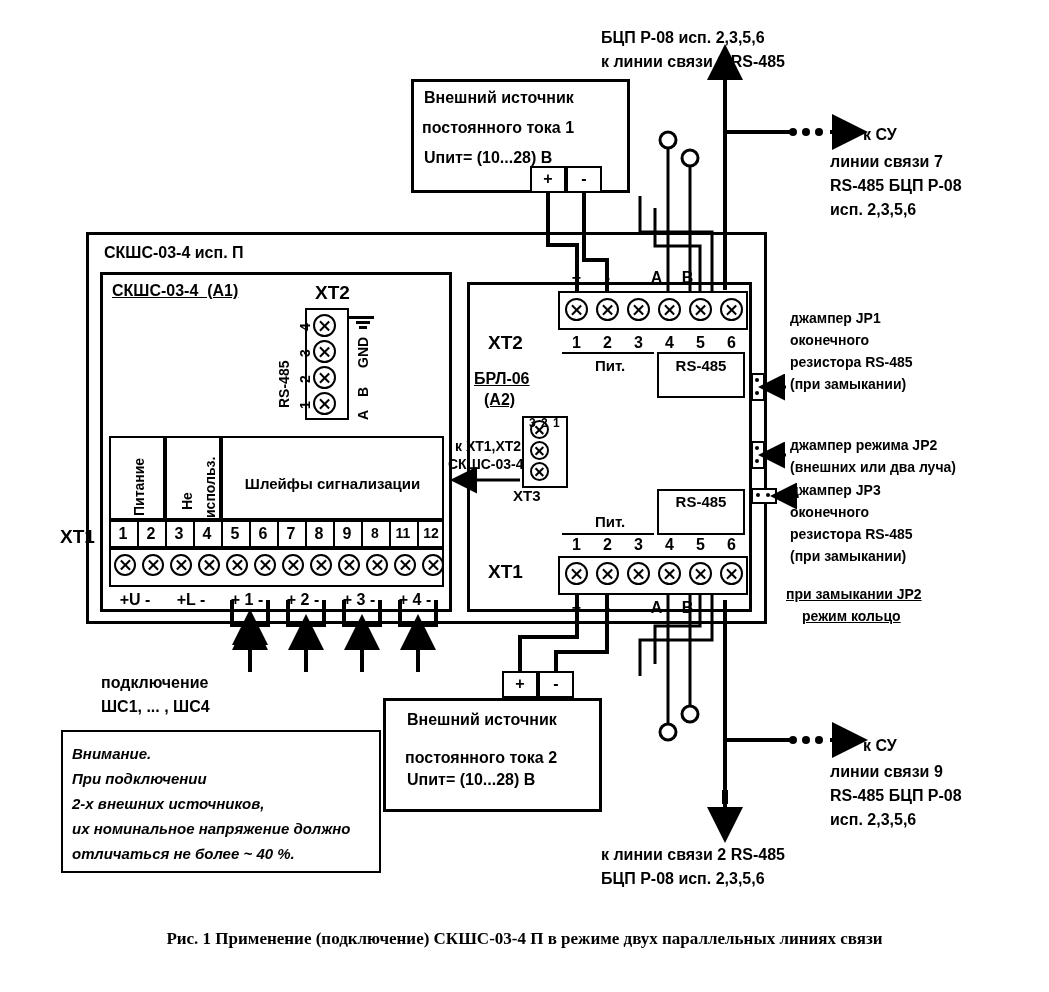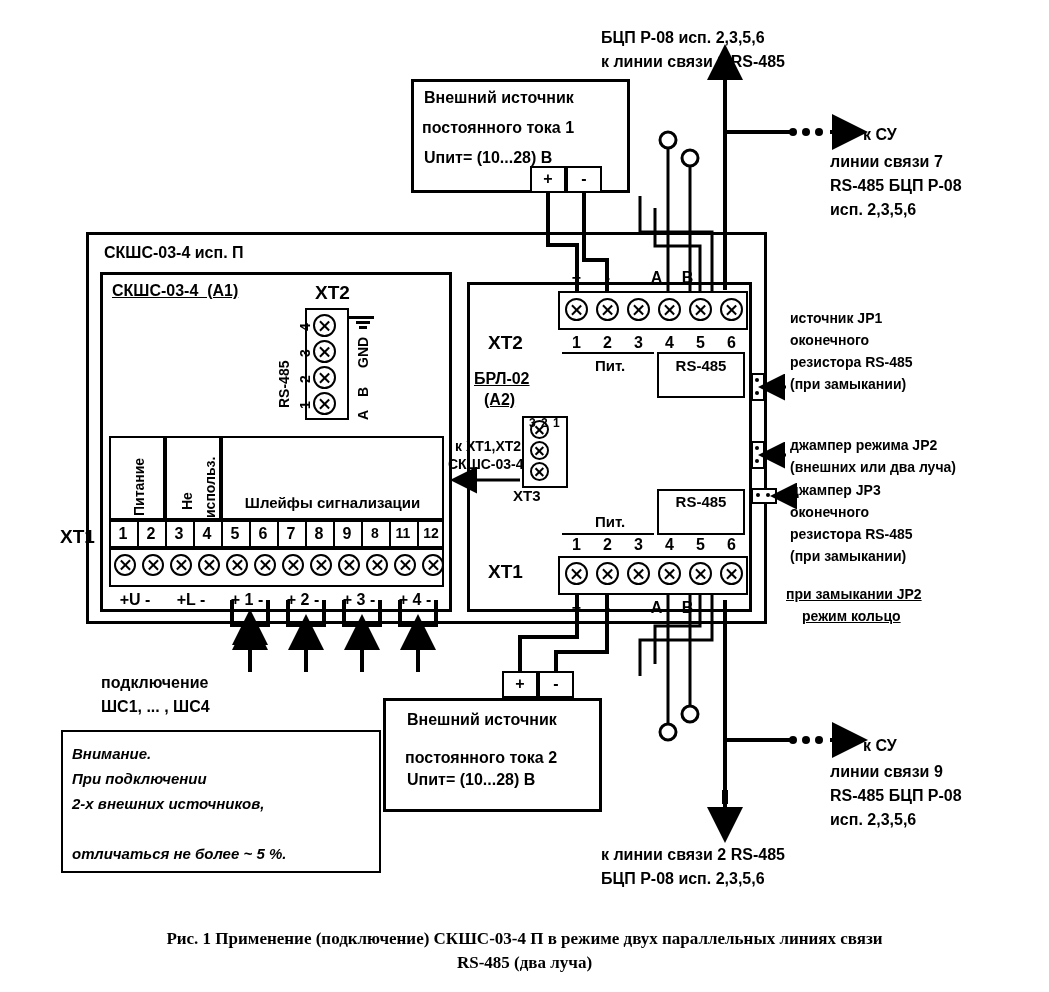--- a/index.html
+++ b/index.html
@@ -121,21 +121,21 @@
   <div class="txt center" style="left:530px; top:169px; width:36px;">+</div>
   <div class="txt center" style="left:566px; top:169px; width:36px;">-</div>
 
   <div class="box" style="left:86px; top:232px; width:681px; height:392px;"></div>
   <div class="txt" style="left:104px; top:243px;">СКШС-03-4 исп. П</div>
 
   <div class="box" style="left:100px; top:272px; width:352px; height:340px;"></div>
   <div class="txt under" style="left:112px; top:281px;">СКШС-03-4  (А1)</div>
 
   <div class="box" style="left:467px; top:282px; width:285px; height:330px;"></div>
-  <div class="txt under" style="left:474px; top:369px;">БРЛ-02</div>
+  <div class="txt under" style="left:474px; top:369px;">БРЛ-06</div>
   <div class="txt under" style="left:484px; top:390px;">(А2)</div>
 
   <div class="txt" style="left:315px; top:283px; font-size:19px;">XT2</div>
 
   <div class="box thin" style="left:305px; top:308px; width:44px; height:112px;"></div>
   <div class="screw" style="left:313px; top:314px; width:23px; height:23px; border-radius:50%;"></div>
   <div class="screw" style="left:313px; top:340px; width:23px; height:23px; border-radius:50%;"></div>
   <div class="screw" style="left:313px; top:366px; width:23px; height:23px; border-radius:50%;"></div>
   <div class="screw" style="left:313px; top:392px; width:23px; height:23px; border-radius:50%;"></div>
 
@@ -154,21 +154,21 @@
   <div class="line" style="left:356px; top:321px; width:14px; height:3px;"></div>
   <div class="line" style="left:359px; top:326px; width:8px; height:3px;"></div>
   <div class="line" style="left:349px; top:316px; width:3px; height:3px;"></div>
 
   <div class="box thin" style="left:109px; top:436px; width:56px; height:84px;"></div>
   <div class="box thin" style="left:165px; top:436px; width:56px; height:84px;"></div>
   <div class="box thin" style="left:221px; top:436px; width:223px; height:84px;"></div>
   <div class="vert" style="left:131px; top:516px;">Питание</div>
   <div class="vert" style="left:179px; top:510px;">Не</div>
   <div class="vert" style="left:202px; top:518px;">использ.</div>
-  <div class="txt center" style="left:221px; top:493px; width:223px; font-size:15px;">Шлейфы сигнализации</div>
+  <div class="txt center" style="left:221px; top:474px; width:223px; font-size:15px;">Шлейфы сигнализации</div>
 
   <div class="txt" style="left:60px; top:527px; font-size:19px;">XT1</div>
 
   <div class="box thin" style="left:109px; top:520px; width:335px; height:28px;"></div>
   <div class="line" style="left:137px; top:520px; width:2px; height:28px;"></div>
   <div class="line" style="left:165px; top:520px; width:2px; height:28px;"></div>
   <div class="line" style="left:193px; top:520px; width:2px; height:28px;"></div>
   <div class="line" style="left:221px; top:520px; width:2px; height:28px;"></div>
   <div class="line" style="left:249px; top:520px; width:2px; height:28px;"></div>
   <div class="line" style="left:277px; top:520px; width:2px; height:28px;"></div>
@@ -280,21 +280,21 @@
   <div class="jp" style="left:751px; top:373px; width:14px; height:28px;"></div>
   <div class="jpdot" style="left:755px; top:378px;"></div>
   <div class="jpdot" style="left:755px; top:391px;"></div>
   <div class="jp" style="left:751px; top:441px; width:14px; height:28px;"></div>
   <div class="jpdot" style="left:755px; top:446px;"></div>
   <div class="jpdot" style="left:755px; top:459px;"></div>
   <div class="jp" style="left:751px; top:488px; width:26px; height:16px;"></div>
   <div class="jpdot" style="left:756px; top:493px;"></div>
   <div class="jpdot" style="left:766px; top:493px;"></div>
 
-  <div class="txt small" style="left:790px; top:310px;">источник JP1</div>
+  <div class="txt small" style="left:790px; top:310px;">джампер JP1</div>
   <div class="txt small" style="left:790px; top:332px;">оконечного</div>
   <div class="txt small" style="left:790px; top:354px;">резистора RS-485</div>
   <div class="txt small" style="left:790px; top:376px;">(при замыкании)</div>
 
   <div class="txt small" style="left:790px; top:437px;">джампер режима JP2</div>
   <div class="txt small" style="left:790px; top:459px;">(внешних или два луча)</div>
 
   <div class="txt small" style="left:790px; top:482px;">джампер JP3</div>
   <div class="txt small" style="left:790px; top:504px;">оконечного</div>
   <div class="txt small" style="left:790px; top:526px;">резистора RS-485</div>
@@ -309,21 +309,22 @@
   <div class="txt" style="left:407px; top:770px;">Uпит= (10...28) В</div>
   <div class="box thin" style="left:502px; top:671px; width:36px; height:27px;"></div>
   <div class="box thin" style="left:538px; top:671px; width:36px; height:27px;"></div>
   <div class="txt center" style="left:502px; top:674px; width:36px;">+</div>
   <div class="txt center" style="left:538px; top:674px; width:36px;">-</div>
 
   <div class="box thin" style="left:61px; top:730px; width:320px; height:143px;"></div>
   <div class="txt ital" style="left:72px; top:744px; font-size:15px;">Внимание.</div>
   <div class="txt ital" style="left:72px; top:769px; font-size:15px;">При подключении</div>
   <div class="txt ital" style="left:72px; top:794px; font-size:15px;">2-х внешних источников,</div>
-  <div class="txt ital" style="left:72px; top:844px; font-size:15px;">отличаться не более ~ 5 %.</div>
+  <div class="txt ital" style="left:72px; top:819px; font-size:15px;">их номинальное напряжение должно</div>
+  <div class="txt ital" style="left:72px; top:844px; font-size:15px;">отличаться не более ~ 40 %.</div>
 
   <div class="txt" style="left:601px; top:845px;">к линии связи 2 RS-485</div>
   <div class="txt" style="left:601px; top:869px;">БЦП Р-08 исп. 2,3,5,6</div>
 
   <div class="txt" style="left:863px; top:736px;">к СУ</div>
   <div class="txt" style="left:830px; top:762px;">линии связи 9</div>
   <div class="txt" style="left:830px; top:786px;">RS-485 БЦП Р-08</div>
   <div class="txt" style="left:830px; top:810px;">исп. 2,3,5,6</div>
 
   <svg class="ov" width="1049" height="992">
@@ -396,15 +397,14 @@
         <circle cx="819" cy="132" r="4"></circle>
       <circle cx="793" cy="740" r="4"></circle>
         <circle cx="806" cy="740" r="4"></circle>
         <circle cx="819" cy="740" r="4"></circle>
       <rect x="722" y="790" width="6" height="14"></rect>
       <rect x="722" y="812" width="6" height="14"></rect>
     </g>
   </svg>
 
   <div class="caption" style="top:927px;">Рис. 1 Применение (подключение) СКШС-03-4 П в режиме двух параллельных линиях связи</div>
-  <div class="caption" style="top:951px;">RS-485 (два луча)</div>
 
 </div>
 
 </body></html>

